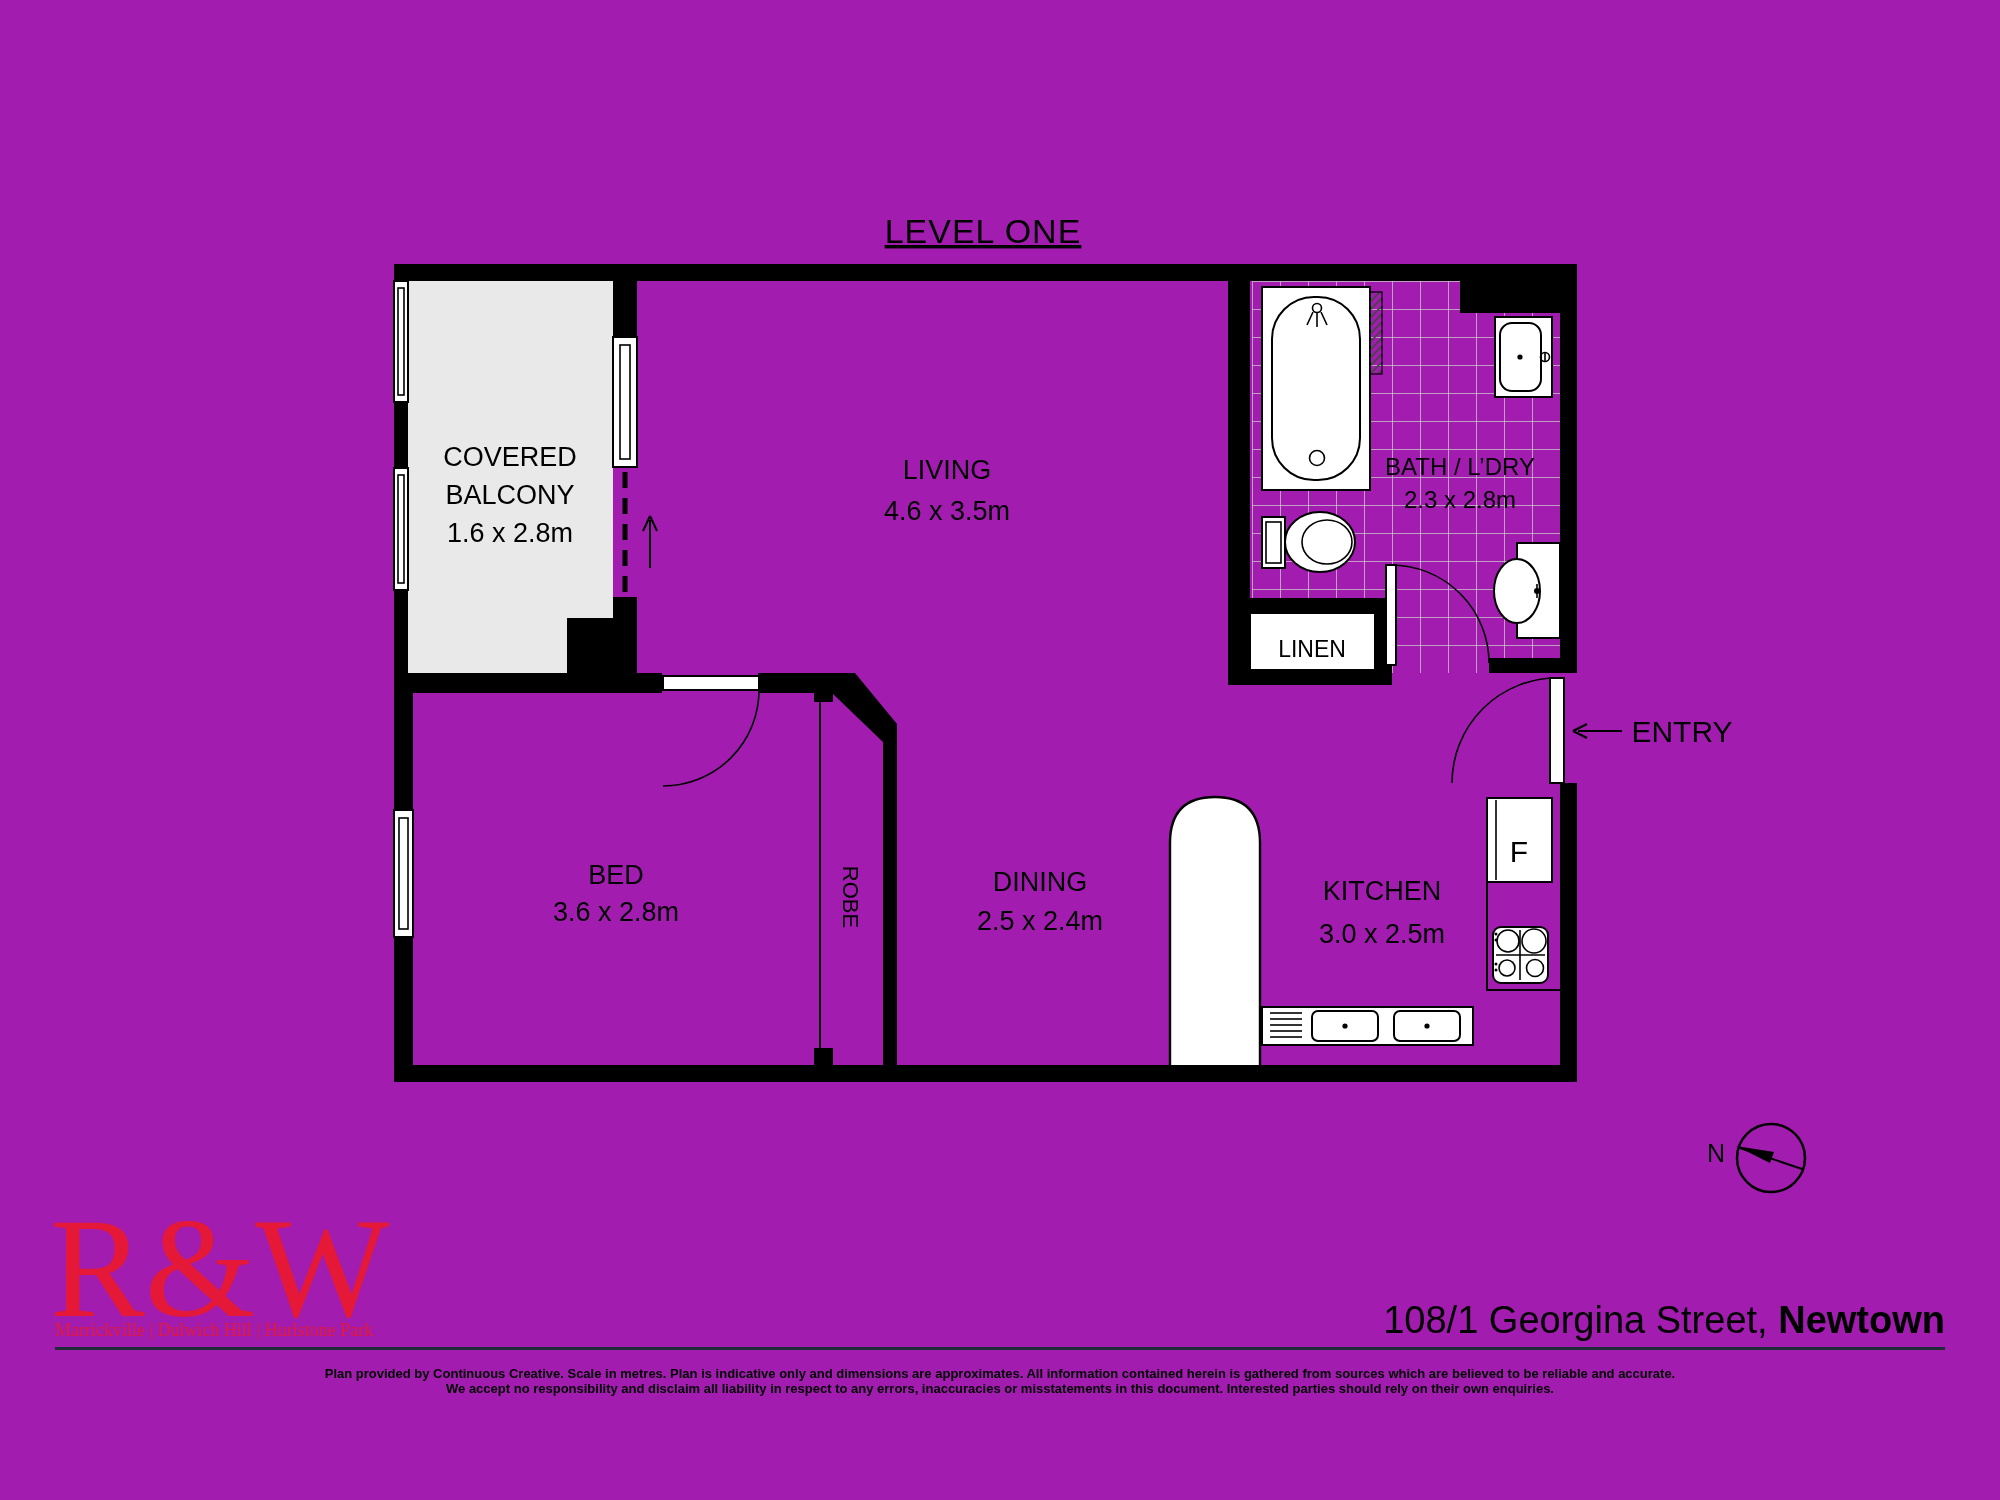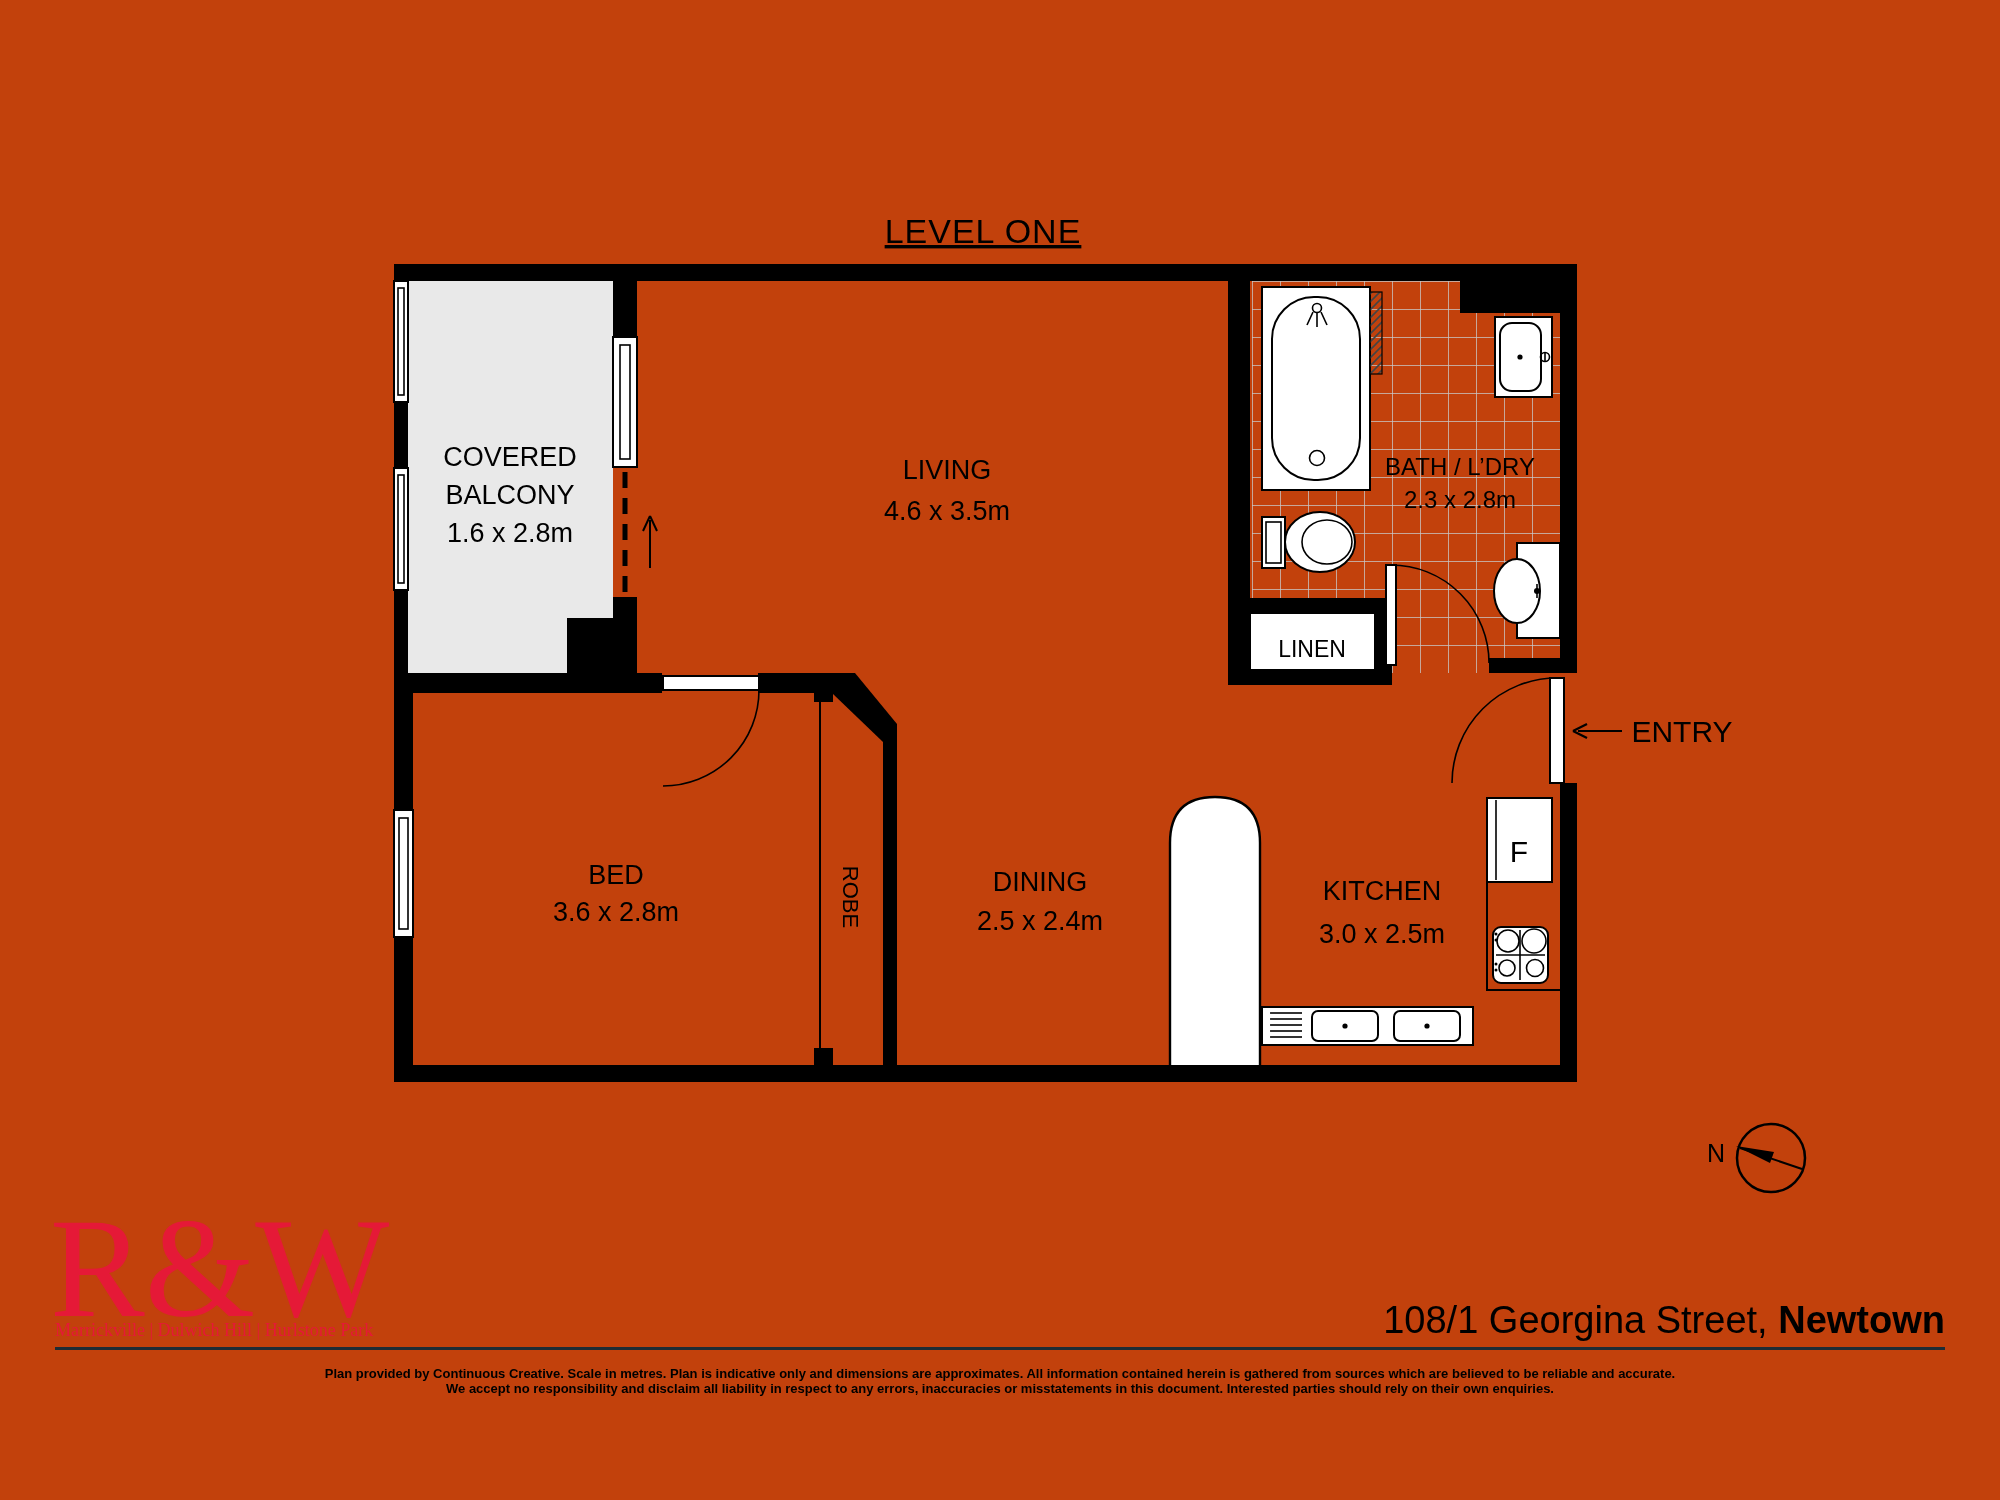--- a/index.html
+++ b/index.html
@@ -1,16 +1,16 @@
 <!DOCTYPE html>
 <html><head>
 <meta charset="utf-8">
 <style>
   html,body{margin:0;padding:0;background:#ffffff;}
-  .canvas{position:relative;width:2000px;height:1500px;background:#c2410c;overflow:hidden;
+  .canvas{position:relative;width:2000px;height:1500px;background:#a21caf;overflow:hidden;
           font-family:"Liberation Sans", sans-serif;}
   svg{position:absolute;left:0;top:0;}
   .room-label{font-family:"Liberation Sans", sans-serif;fill:#000;}
   .wall{fill:#000000;}
   .fix{fill:#ffffff;stroke:#000000;stroke-width:2;}
   .thin{fill:none;stroke:#000000;stroke-width:1.6;}
   .logo-serif{font-family:"Liberation Serif", serif;}
 </style>
 </head>
 <body>

